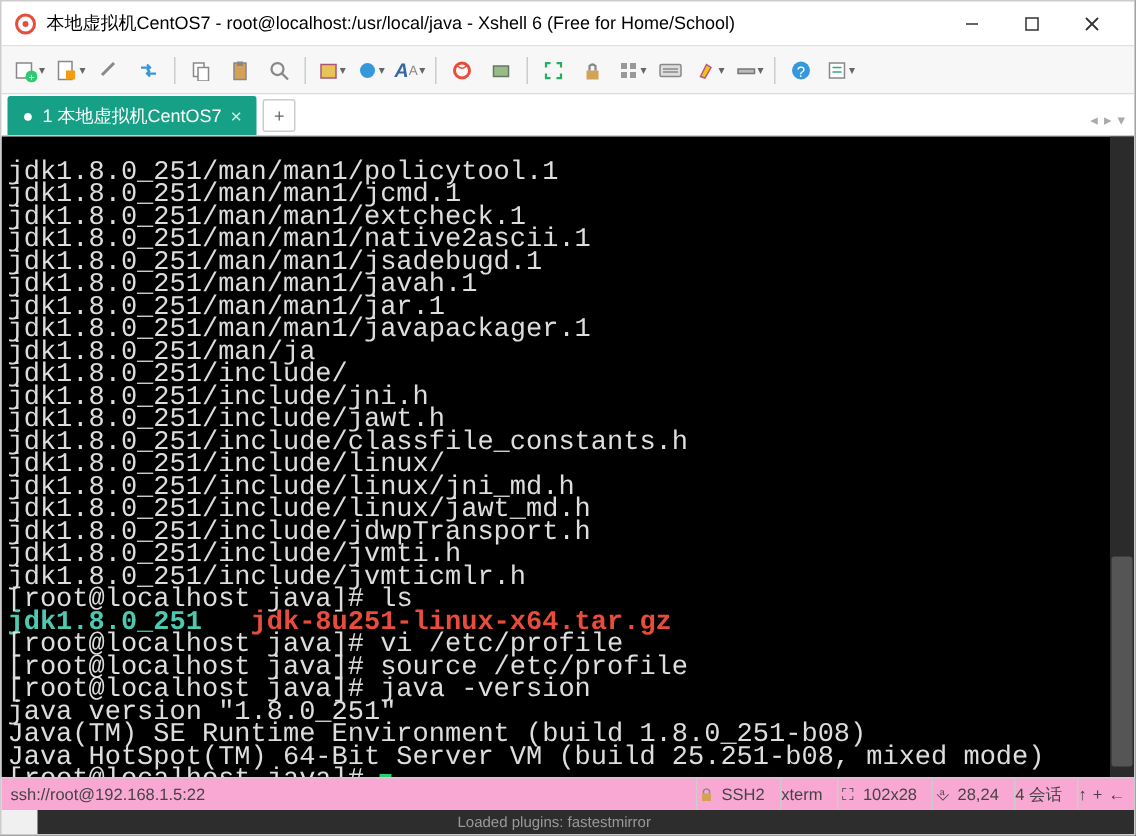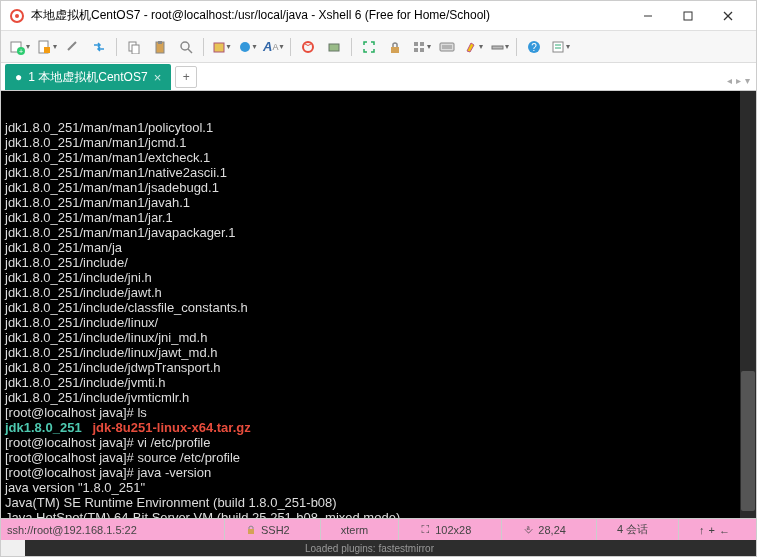--- a/index.html
+++ b/index.html
@@ -12,33 +12,33 @@
     .win-btn { width: 40px; height: 28px; display: flex; align-items: center; justify-content: center; cursor: pointer; color: #555; }
     .toolbar { height: 32px; background: #f7f7f7; display: flex; align-items: center; padding: 0 6px; gap: 2px; border-bottom: 1px solid #ddd; }
     .tb-btn { height: 24px; min-width: 24px; display: flex; align-items: center; justify-content: center; padding: 0 2px; cursor: pointer; position: relative; }
     .tb-sep { width: 1px; height: 18px; background: #ccc; margin: 0 3px; }
     .tb-dd { font-size: 8px; color: #666; margin-left: 1px; }
     .tabbar { height: 28px; background: #fff; display: flex; align-items: flex-end; padding: 0 4px; border-bottom: 1px solid #ccc; position: relative; }
     .tab { height: 26px; padding: 0 10px; background: #16a085; color: #fff; display: flex; align-items: center; gap: 6px; font-size: 12px; cursor: pointer; border-radius: 2px 2px 0 0; }
     .tab-close { font-size: 13px; cursor: pointer; opacity: 0.8; }
     .tab-add { width: 22px; height: 22px; border: 1px solid #ccc; display: flex; align-items: center; justify-content: center; margin-left: 4px; margin-bottom: 2px; cursor: pointer; color: #666; background: #fff; border-radius: 2px; }
     .tabbar-nav { position: absolute; right: 6px; bottom: 4px; display: flex; gap: 4px; color: #aaa; font-size: 10px; }
-    .terminal { flex: 1; background: #000; color: #ccc; font-family: Liberation Sans, sans-serif; font-size: 13px; line-height: 15px; padding: 14px 4px; overflow: hidden; white-space: pre; position: relative; }
+    .terminal { flex: 1; background: #000; color: #ccc; font-family: Liberation Mono, monospace; font-size: 18px; line-height: 15px; padding: 2px 4px; overflow: hidden; white-space: pre; position: relative; }
     .term-line { white-space: pre; }
     .c-cyan { color: #4ec9b0; }
     .c-red { color: #e74c3c; font-weight: bold; }
     .c-white { color: #ddd; }
     .cursor { display: inline-block; width: 8px; height: 14px; background: #2ecc71; vertical-align: text-bottom; }
     .scrollbar-v { position: absolute; right: 0; top: 0; width: 16px; height: 100%; background: #2b2b2b; }
     .scrollbar-thumb { position: absolute; width: 14px; left: 1px; background: #555; border-radius: 2px; }
     .watermark { position: absolute; right: 10px; bottom: 6px; color: rgba(200,200,200,0.25); font-size: 12px; font-family: sans-serif; }
     .statusbar { height: 22px; background: #f9a8d4; border-top: 1px solid #ccc; display: flex; align-items: center; font-size: 11px; color: #444; padding: 0 6px; gap: 10px; }
     .sb-left { flex: 0 0 auto; }
     .sb-spacer { flex: 1; }
-    .sb-item { display: flex; align-items: center; gap: 4px; padding: 0 20px; border-left: 1px solid #ccc; height: 100%; }
+    .sb-item { display: flex; align-items: center; gap: 4px; padding: 0 0; border-left: 1px solid #ccc; height: 100%; }
     .sb-icon { width: 12px; height: 12px; display: inline-flex; align-items: center; justify-content: center; }
     .footer-strip { height: 16px; background: #2d2d2d; color: #999; font-size: 10px; display: flex; align-items: center; padding-left: 280px; margin-left: 24px; }
   </style>
 </head>
 <body>
 
 <div class="titlebar">
   <span class="titlebar-icon">
     <svg viewBox="0 0 16 16">
         <circle cx="8" cy="8" r="6" fill="none" stroke="#e74c3c" stroke-width="2"></circle>

